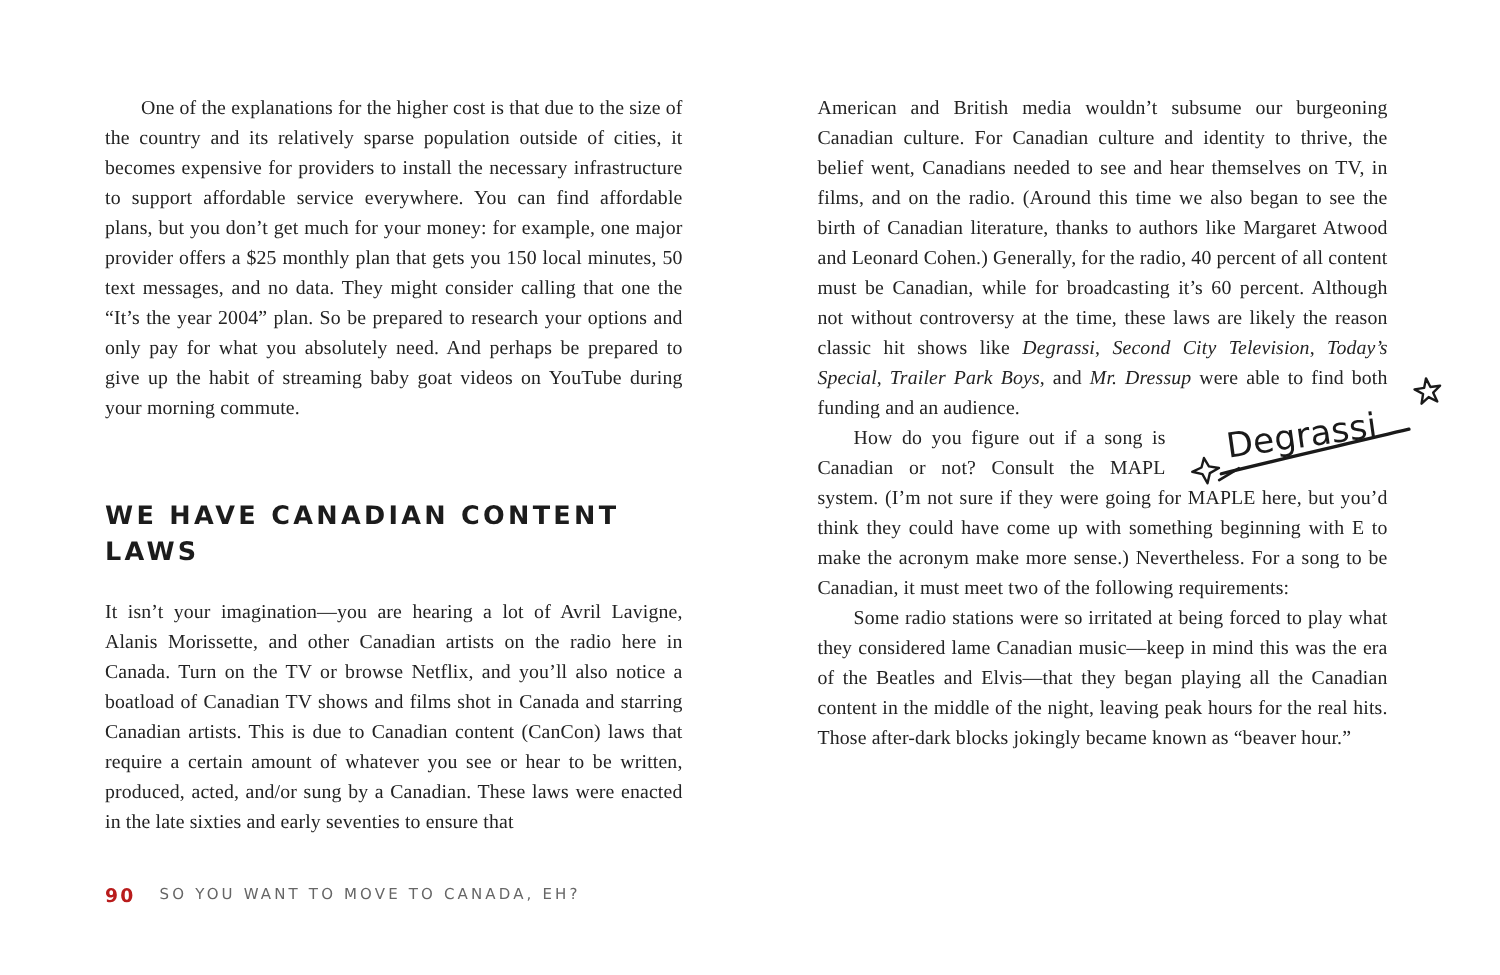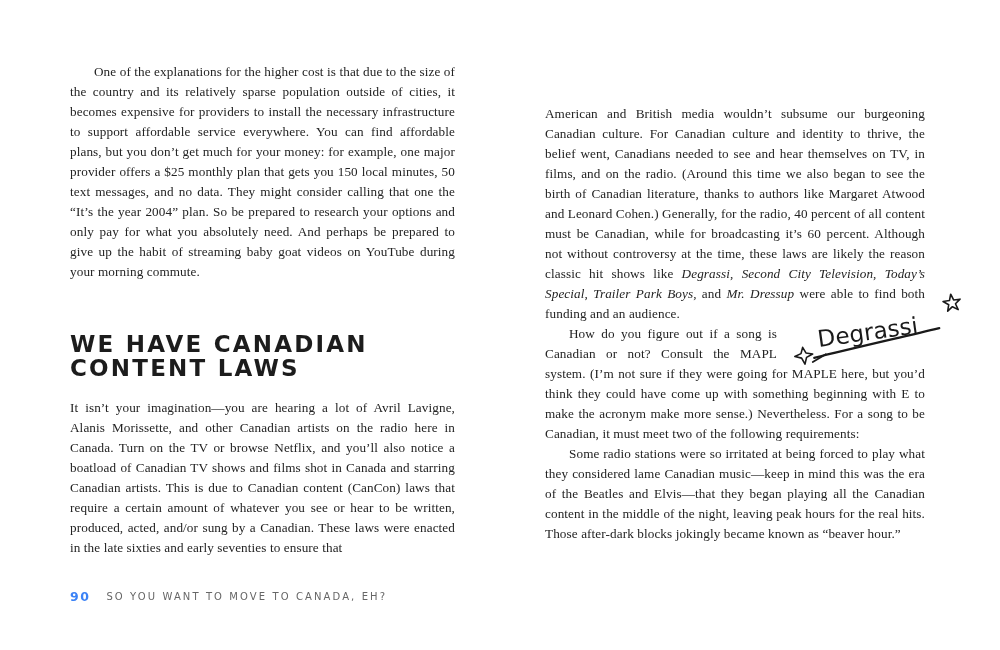--- a/index.html
+++ b/index.html
@@ -16,57 +16,57 @@
   }
   .page {
     position: absolute;
     top: 0;
     width: 500px;
     height: 476px;
     box-sizing: border-box;
     background: #ffffff;
   }
   .page-left  { left: 0;   padding: 62px 45px 0 70px; }
-  .page-right { left: 500px; padding: 62px 75px 0 45px; margin-top: 42px; }
+  .page-right { left: 500px; padding: 62px 75px 0 45px; }
 
   p.body {
     margin: 0;
     font-family: "Liberation Serif", serif;
     font-size: 13.2px;
     line-height: 20px;
     color: #232323;
     text-align: justify;
     letter-spacing: 0.1px;
   }
   p.indent { text-indent: 24px; }
   .it { font-style: italic; }
 
   h2.section-heading {
     margin: 50px 0 18px 0;
     font-family: "DejaVu Sans", sans-serif;
     font-weight: 700;
-    font-size: 23px;
+    font-size: 17px;
     line-height: 24px;
     letter-spacing: 2.2px;
     color: #1c1c1c;
   }
 
   .page-footer {
     position: absolute;
     top: 586px;
     font-family: "DejaVu Sans", sans-serif;
     white-space: nowrap;
   }
   .footer-left  { left: 70px; }
   .footer-right { right: 75px; text-align: right; }
   .pgnum {
     font-size: 12.5px;
     font-weight: 700;
     letter-spacing: 1.5px;
-    color: #3b82f6;
+    color: #b91c1c;
     vertical-align: middle;
   }
   .runtitle {
     font-size: 10px;
     font-weight: 500;
     letter-spacing: 2.1px;
     color: #666666;
     vertical-align: middle;
   }
   .footer-left .runtitle  { margin-left: 16px; }

